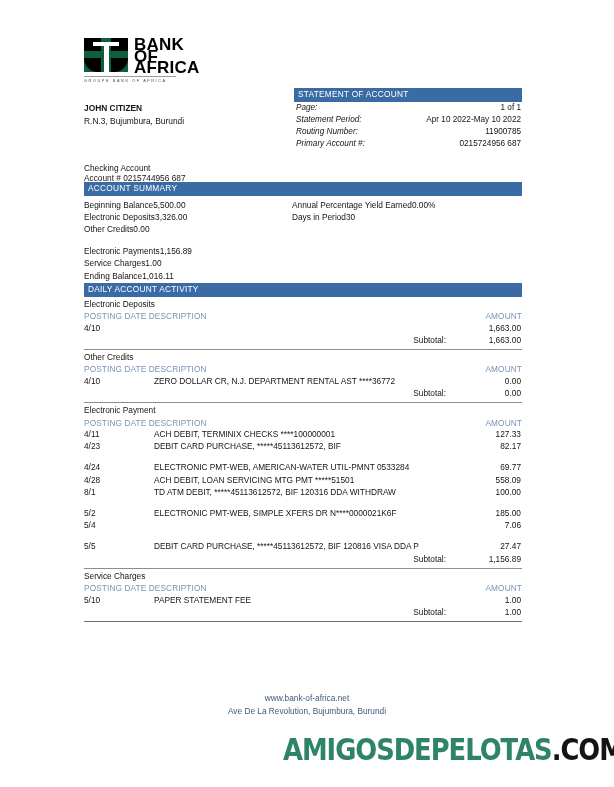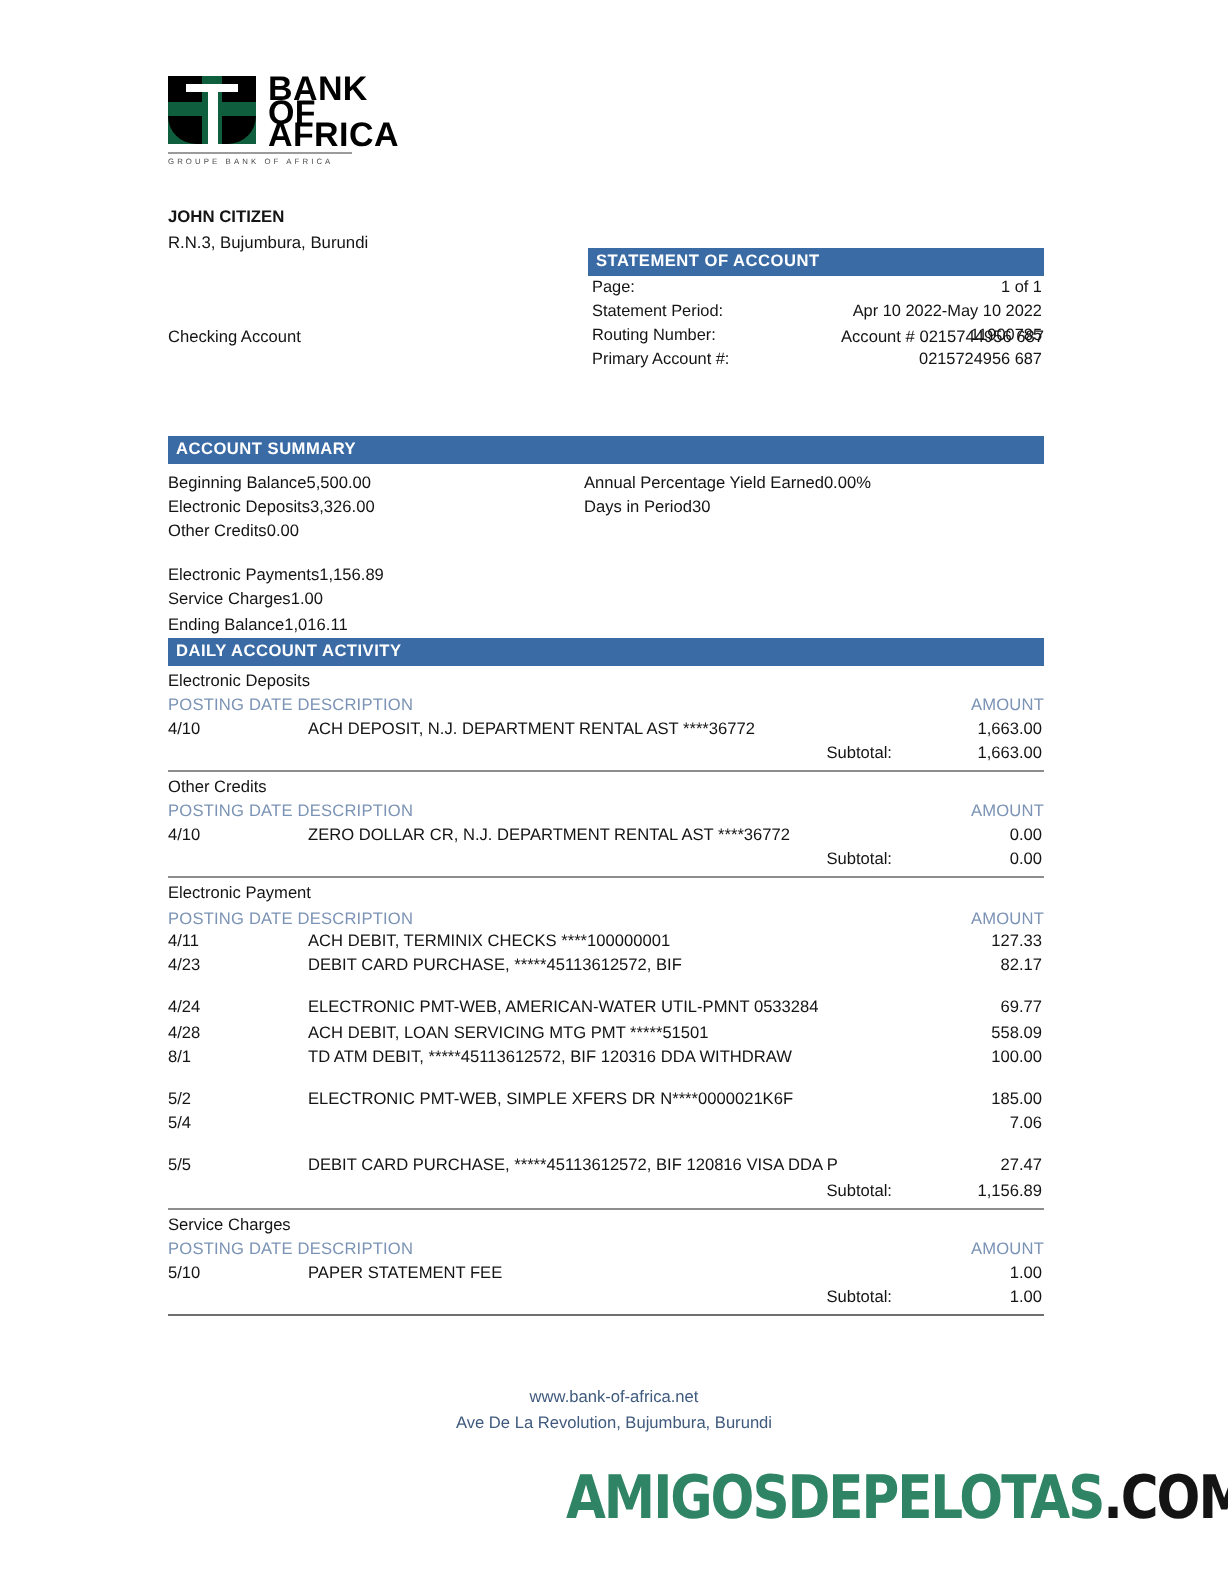--- a/index.html
+++ b/index.html
@@ -106,46 +106,46 @@
     position: absolute;
     right: 0;
     top: 88px;
     width: 228px;
     font-size: 8.2px;
     color: #141414;
   }
   .bar-head {
     background: #3a6ba5;
     color: #ffffff;
-    font-weight: bold;
+    font-weight: normal;
     font-size: 8.3px;
     letter-spacing: 0.25px;
     padding: 2px 4px 2.5px 4px;
     line-height: 9px;
-    margin-top: 36px;
   }
   .soa-row {
     display: flex;
     justify-content: space-between;
     line-height: 12.3px;
     padding: 0 1px 0 2px;
   }
-  .soa-row .k { white-space: nowrap; }
+  .soa-row .k { white-space: nowrap; font-style: italic; }
   .soa-row .v { white-space: nowrap; text-align: right; }
 
   
   .acct-line {
     position: absolute;
     left: 0;
     top: 163px;
     width: 438px;
     display: flex;
     justify-content: space-between;
     font-size: 8.3px;
     color: #141414;
+    flex-direction: column;
   }
 
   
   .summary {
     position: absolute;
     left: 0;
     top: 182px;
     width: 438px;
   }
   .sum-grid {
@@ -379,21 +379,20 @@
     <div class="activity">
       <div class="bar-head">DAILY ACCOUNT ACTIVITY</div>
       <div id="activity-sections">
           <div class="sect-title">Electronic Deposits</div>
           <div class="col-head">
             <span class="ch-left">POSTING DATE  DESCRIPTION</span>
             <span>AMOUNT</span>
           </div>
           <div class="txn">
             <span class="date">4/10</span>
-            <span class="desc">ACH DEPOSIT, N.J. DEPARTMENT RENTAL AST ****36772</span>
             <span class="amt">1,663.00</span>
           </div>
           <div class="subtotal">
             <span class="st-label">Subtotal:</span>
             <span class="st-amt">1,663.00</span>
           </div>
           <div class="rule"></div>
           <div class="sect-title">Other Credits</div>
           <div class="col-head">
             <span class="ch-left">POSTING DATE  DESCRIPTION</span>

